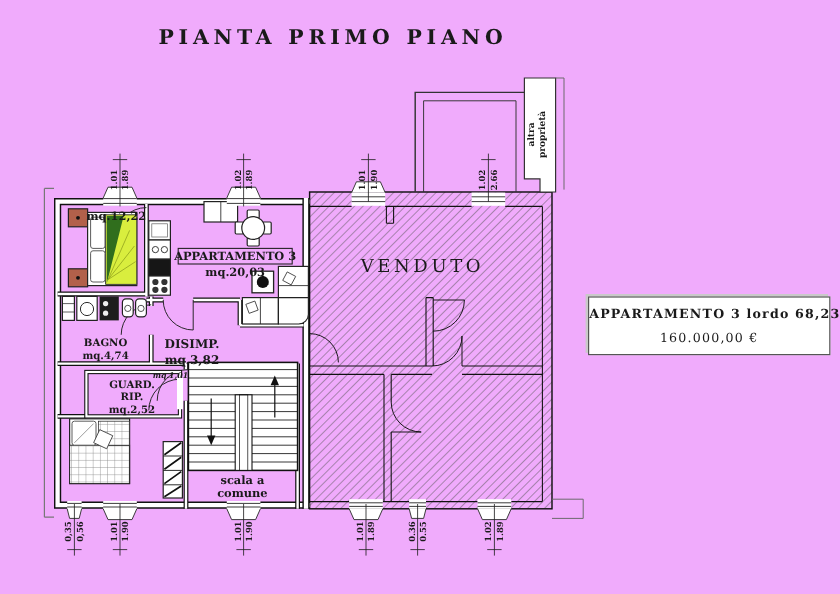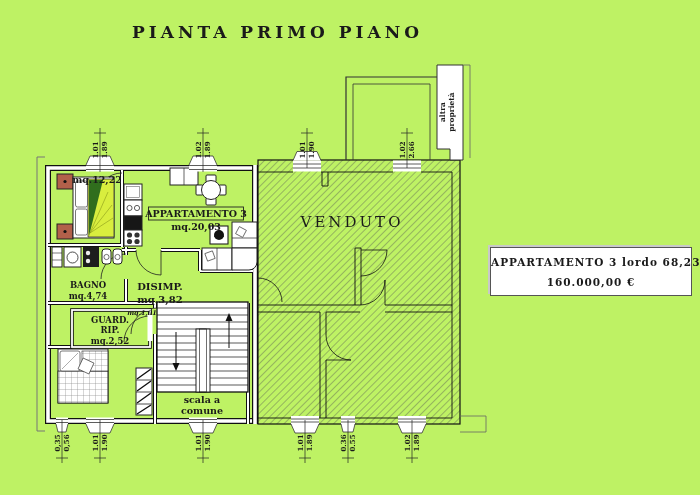--- a/index.html
+++ b/index.html
@@ -1,25 +1,25 @@
 <!DOCTYPE html>
 <html><head>
 <meta charset="utf-8">
 <style>
   html,body{margin:0;padding:0;background:#fff;}
-  #stage{position:relative;width:700px;height:495px;background:#bef264;overflow:hidden;
+  #stage{position:relative;width:700px;height:495px;background:#f0abfc;overflow:hidden;
          font-family:"DejaVu Serif",serif;color:#1a1a1a;}
   #plan-svg{position:absolute;left:0;top:0;}
   .title{position:absolute;left:132px;top:22px;font-size:17px;font-weight:600;
          letter-spacing:4px;white-space:nowrap;}
   .infobox{position:absolute;left:490px;top:247px;width:200px;height:47px;
            border:1px solid #555;box-shadow:-2px -2px 0 #c9c9c9;background:#fff;
            text-align:center;}
   .infobox .l1{margin-top:8px;font-size:10.5px;font-weight:bold;letter-spacing:1px;white-space:nowrap;}
-  .infobox .l2{margin-top:8px;font-size:10.5px;font-weight:bold;letter-spacing:1px;}
+  .infobox .l2{margin-top:8px;font-size:10.5px;font-weight:normal;letter-spacing:1px;}
   .logo{position:absolute;left:458px;top:429px;width:238px;height:60px;}
   .logo .key{position:absolute;left:60px;top:0px;}
   .logo .text{position:absolute;left:0px;top:18px;font-family:"Liberation Sans",sans-serif;
               font-weight:bold;font-size:24px;letter-spacing:-1.2px;white-space:nowrap;
               transform:scaleX(0.96);transform-origin:left;}
   .logo .p1{color:#1a1a1a;} .logo .p2{color:#c4182e;}
   .roof{position:absolute;top:13px;width:20px;height:10px;}
   .roof .outer{position:absolute;inset:0;background:#c4182e;
                clip-path:polygon(50% 0,100% 100%,0 100%);}
   .roof .inner{position:absolute;left:4px;top:4px;width:12px;height:6px;background:#fff;

